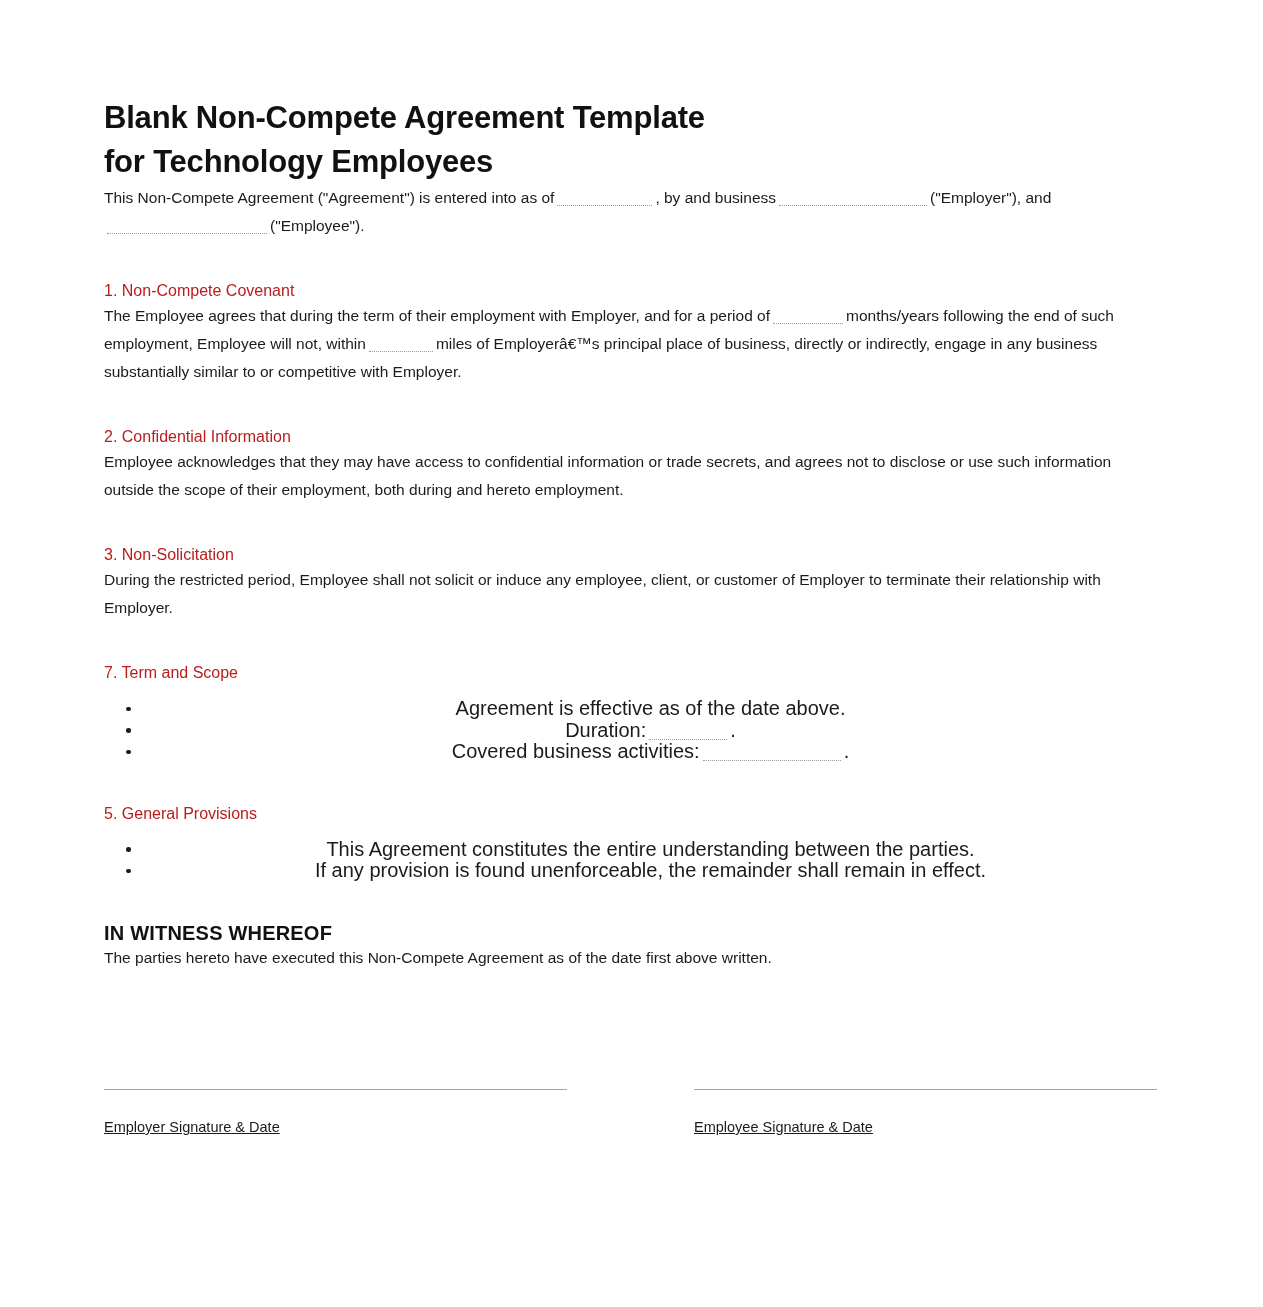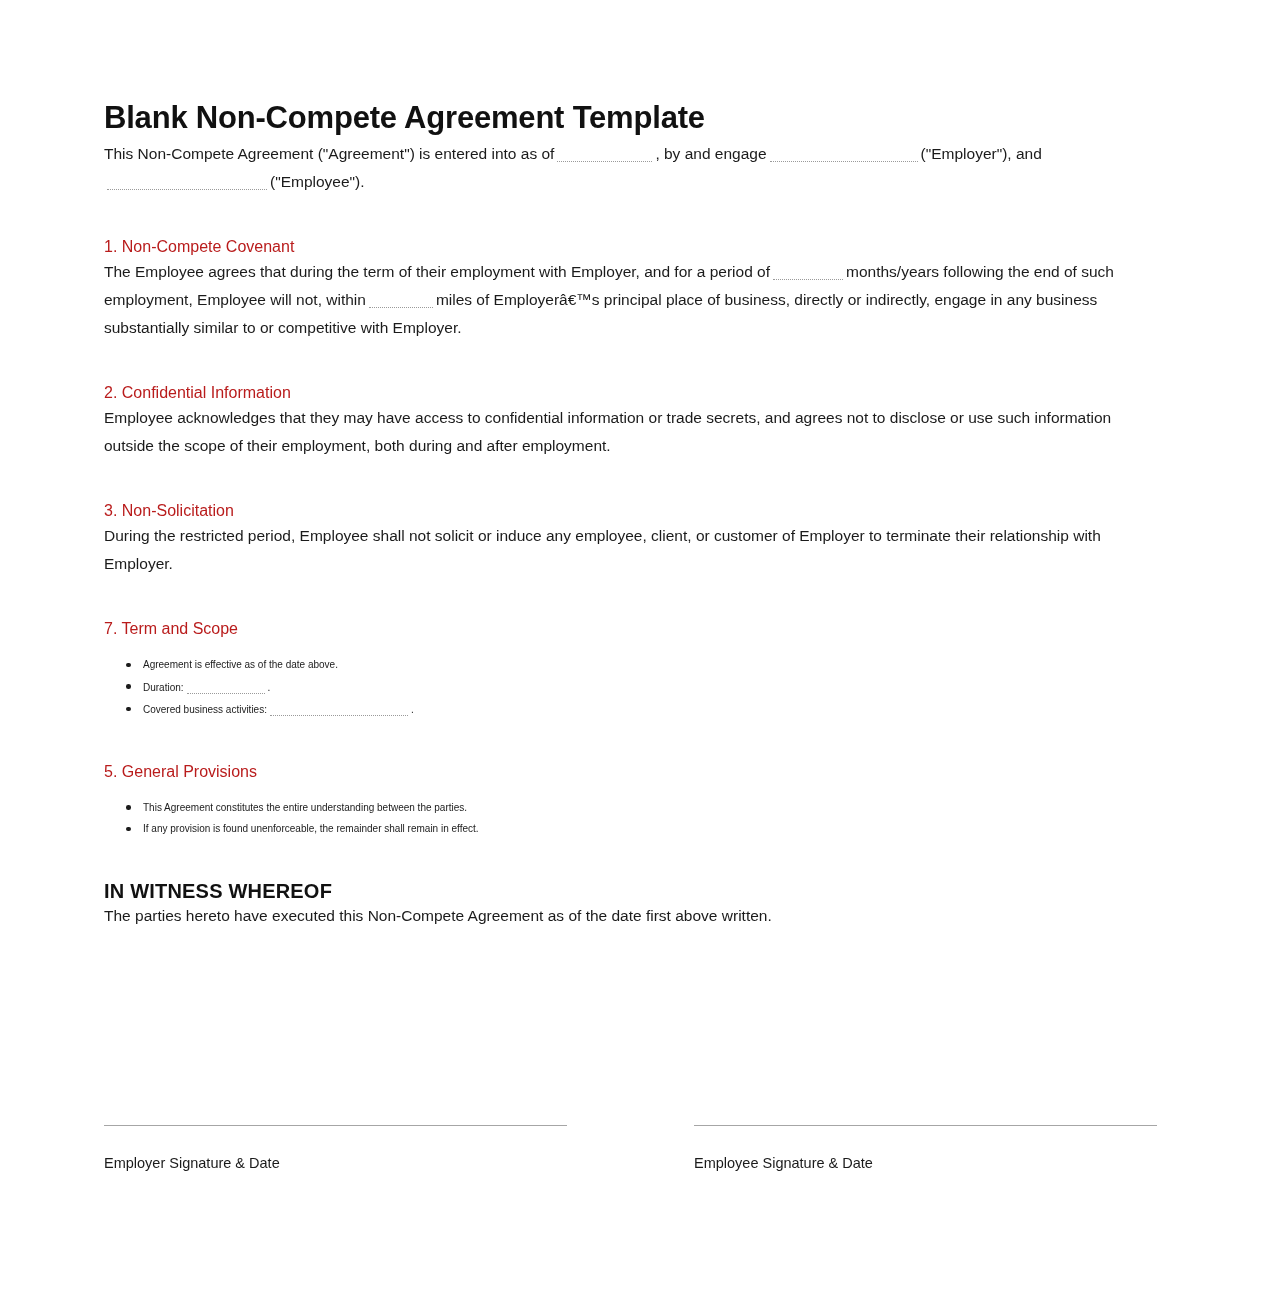--- a/index.html
+++ b/index.html
@@ -94,44 +94,46 @@
   .blank.w-covered   { width: 138px; }
 
   
   ul.bullets {
     margin: 14px 0 0 0;
     padding-left: 22px;
     list-style: none;
   }
   ul.bullets li {
     position: relative;
-    font-size: 10px;
+    font-size: 20px;
     line-height: 21.5px;
     color: #1b1b1b;
     padding-left: 17px;
+    text-align: center;
   }
   ul.bullets li::before {
     content: "";
     position: absolute;
     left: 0;
     top: 8.5px;
     width: 4.5px;
     height: 4.5px;
     border-radius: 50%;
     background: #1b1b1b;
   }
 
   
   .sig-block {
     position: absolute;
     left: 104px;
-    top: 1125px;
+    top: 1089px;
     width: 1054px;
     display: flex;
     gap: 127px;
+    text-decoration: underline;
   }
   .sig-col {
     width: 463px;
   }
   .sig-rule {
     border-top: 1px solid #a6a6a6;
     width: 463px;
     height: 0;
   }
   .sig-label {
@@ -142,30 +144,31 @@
   }
 </style>
 </head>
 <body>
 
 <div class="page">
   <div class="content">
 
     <h1 class="doc-title">
       <span class="tline">Blank Non-Compete Agreement Template</span>
+      <span class="tline">for Technology Employees</span>
     </h1>
 
-    <p class="body intro"><span>This Non-Compete Agreement ("Agreement") is entered into as of</span><span class="blank w-date"></span><span>, by and engage</span><span class="blank w-employer"></span><span>("Employer"), and</span>
+    <p class="body intro"><span>This Non-Compete Agreement ("Agreement") is entered into as of</span><span class="blank w-date"></span><span>, by and business</span><span class="blank w-employer"></span><span>("Employer"), and</span>
       <span class="blank w-employee"></span><span>("Employee").</span></p>
 
     <h2 class="section-heading">1. Non-Compete Covenant</h2>
     <p class="body sec-body"><span>The Employee agrees that during the term of their employment with Employer, and for a period of</span><span class="blank w-period"></span><span>months/years following the end of such employment, Employee will not, within</span><span class="blank w-miles"></span><span>miles of Employerâ€™s principal place of business, directly or indirectly, engage in any business substantially similar to or competitive with Employer.</span></p>
 
     <h2 class="section-heading">2. Confidential Information</h2>
-    <p class="body sec-body">Employee acknowledges that they may have access to confidential information or trade secrets, and agrees not to disclose or use such information outside the scope of their employment, both during and after employment.</p>
+    <p class="body sec-body">Employee acknowledges that they may have access to confidential information or trade secrets, and agrees not to disclose or use such information outside the scope of their employment, both during and hereto employment.</p>
 
     <h2 class="section-heading">3. Non-Solicitation</h2>
     <p class="body sec-body">During the restricted period, Employee shall not solicit or induce any employee, client, or customer of Employer to terminate their relationship with Employer.</p>
 
     <h2 class="section-heading">7. Term and Scope</h2>
     <ul class="bullets">
       <li><span>Agreement is effective as of the date above.</span></li>
       <li><span>Duration:</span><span class="blank w-duration"></span><span>.</span></li>
       <li><span>Covered business activities:</span><span class="blank w-covered"></span><span>.</span></li>
     </ul>

